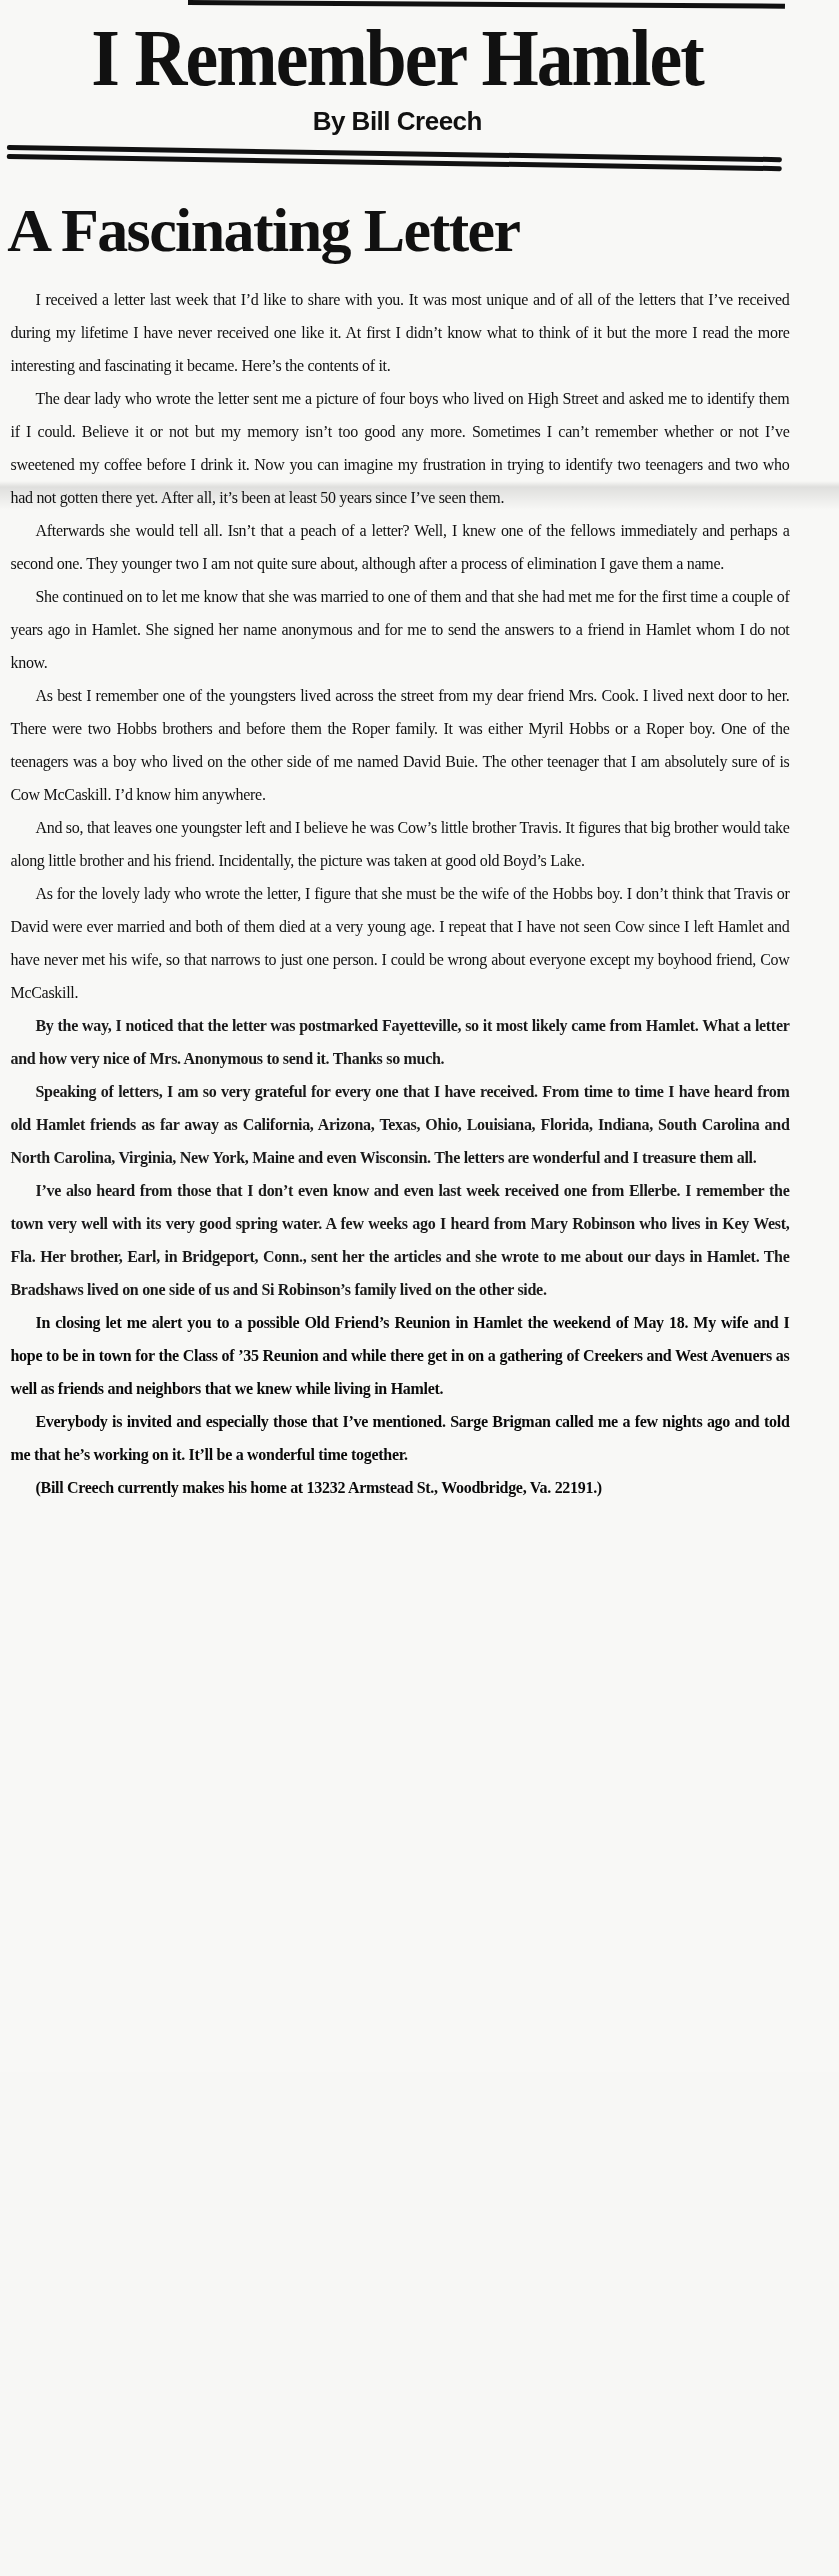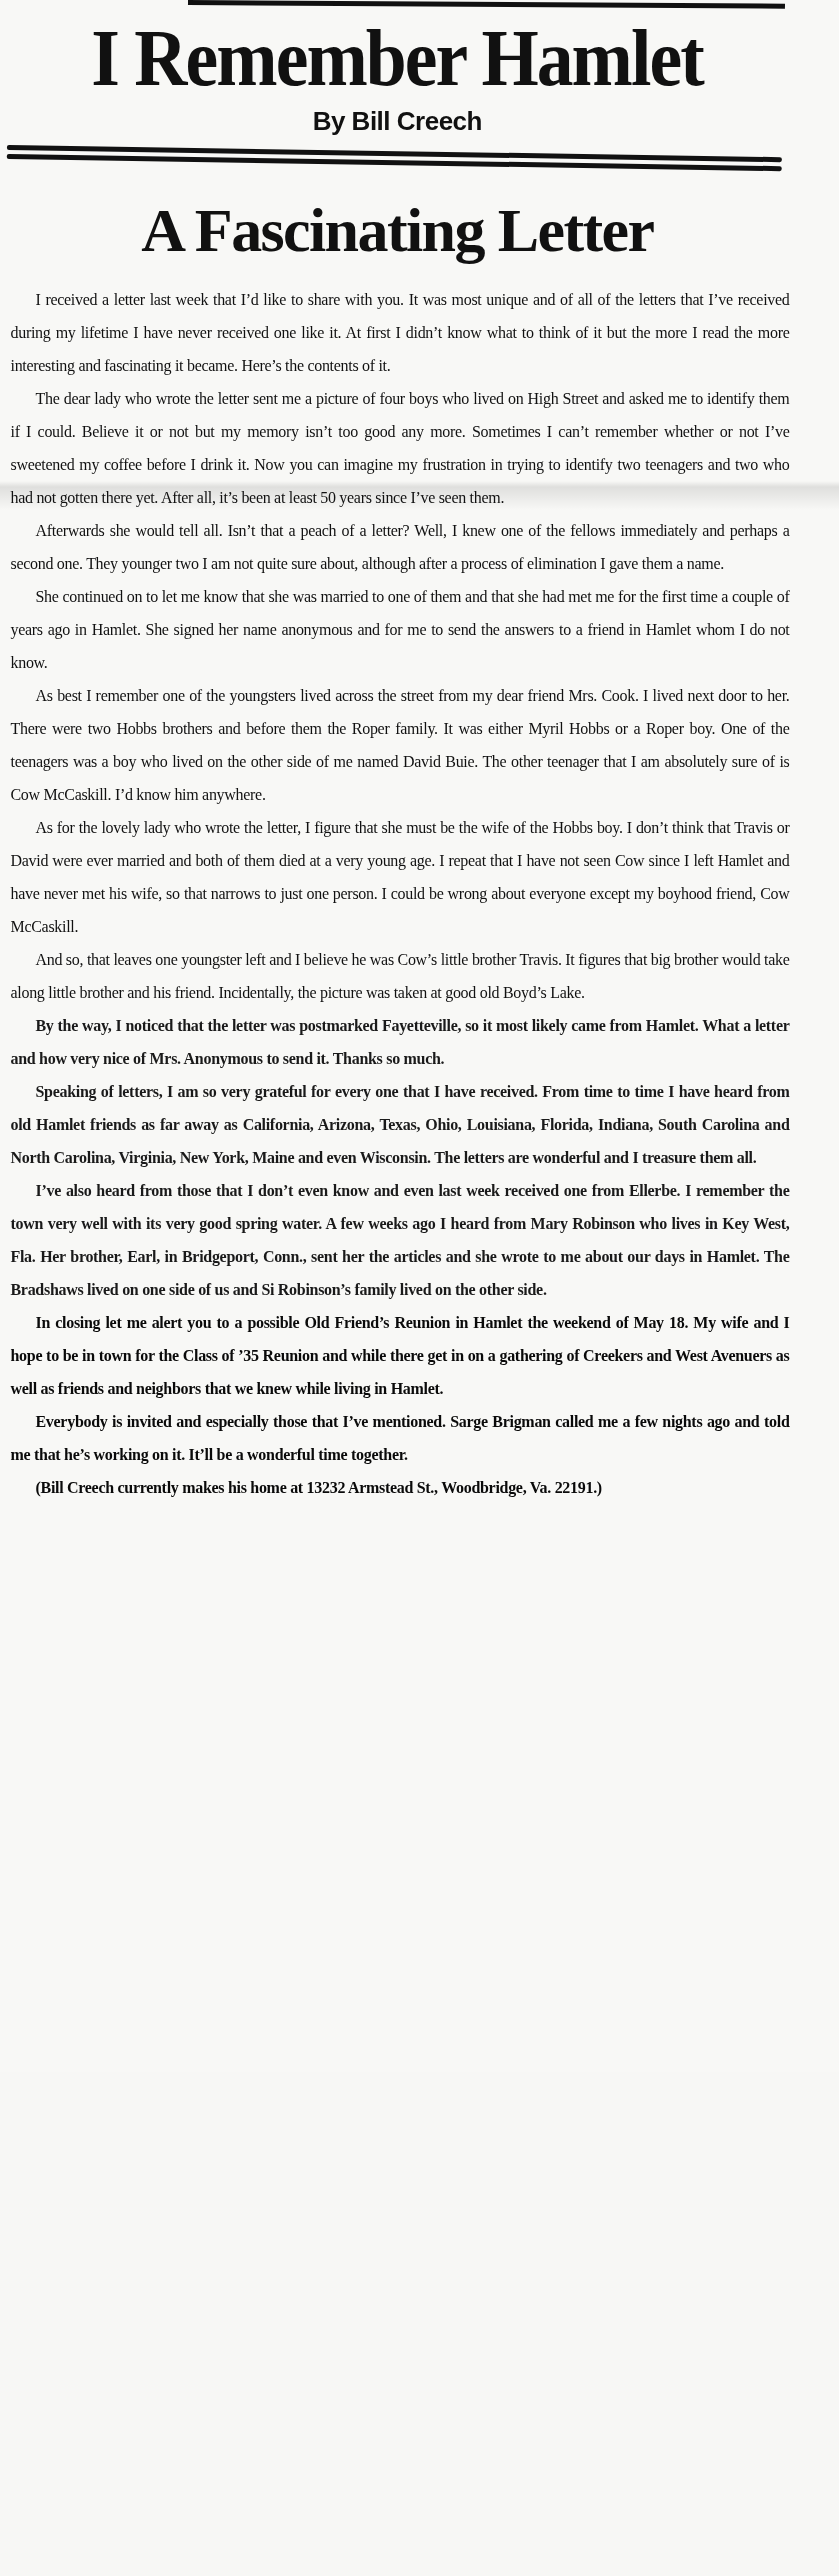--- a/index.html
+++ b/index.html
@@ -74,21 +74,21 @@
       border-radius: 2.1px;
     }
     .double-rule .line + .line {
       margin-top: 4.2px;
     }
     .headline {
       position: absolute;
       left: 7.3px;
       top: 196px;
       width: 780px;
-      text-align: center;
+      text-align: left;
       font-family: "Liberation Serif", "DejaVu Serif", serif;
       font-weight: bold;
       font-size: 62px;
       line-height: 68px;
       letter-spacing: -1.6px;
       margin: 0;
       white-space: nowrap;
     }
     .article {
       position: absolute;
@@ -135,22 +135,22 @@
   </div>
 
   <h2 class="headline">A Fascinating Letter</h2>
 
   <div class="article">
     <p>I received a letter last week that I’d like to share with you. It was most unique and of all of the letters that I’ve received during my lifetime I have never received one like it. At first I didn’t know what to think of it but the more I read the more interesting and fascinating it became. Here’s the contents of it.</p>
     <p>The dear lady who wrote the letter sent me a picture of four boys who lived on High Street and asked me to identify them if I could. Believe it or not but my memory isn’t too good any more. Sometimes I can’t remember whether or not I’ve sweetened my coffee before I drink it. Now you can imagine my frustration in trying to identify two teenagers and two who had not gotten there yet. After all, it’s been at least 50 years since I’ve seen them.</p>
     <p>Afterwards she would tell all. Isn’t that a peach of a letter? Well, I knew one of the fellows immediately and perhaps a second one. They younger two I am not quite sure about, although after a process of elimination I gave them a name.</p>
     <p>She continued on to let me know that she was married to one of them and that she had met me for the first time a couple of years ago in Hamlet. She signed her name anonymous and for me to send the answers to a friend in Hamlet whom I do not know.</p>
     <p>As best I remember one of the youngsters lived across the street from my dear friend Mrs. Cook. I lived next door to her. There were two Hobbs brothers and before them the Roper family. It was either Myril Hobbs or a Roper boy. One of the teenagers was a boy who lived on the other side of me named David Buie. The other teenager that I am absolutely sure of is Cow McCaskill. I’d know him anywhere.</p>
+    <p>And so, that leaves one youngster left and I believe he was Cow’s little brother Travis. It figures that big brother would take along little brother and his friend. Incidentally, the picture was taken at good old Boyd’s Lake.</p>
     <p>As for the lovely lady who wrote the letter, I figure that she must be the wife of the Hobbs boy. I don’t think that Travis or David were ever married and both of them died at a very young age. I repeat that I have not seen Cow since I left Hamlet and have never met his wife, so that narrows to just one person. I could be wrong about everyone except my boyhood friend, Cow McCaskill.</p>
-    <p>And so, that leaves one youngster left and I believe he was Cow’s little brother Travis. It figures that big brother would take along little brother and his friend. Incidentally, the picture was taken at good old Boyd’s Lake.</p>
     <p class="medium">By the way, I noticed that the letter was postmarked Fayetteville, so it most likely came from Hamlet. What a letter and how very nice of Mrs. Anonymous to send it. Thanks so much.</p>
     <p class="medium">Speaking of letters, I am so very grateful for every one that I have received. From time to time I have heard from old Hamlet friends as far away as California, Arizona, Texas, Ohio, Louisiana, Florida, Indiana, South Carolina and North Carolina, Virginia, New York, Maine and even Wisconsin. The letters are wonderful and I treasure them all.</p>
     <p class="medium">I’ve also heard from those that I don’t even know and even last week received one from Ellerbe. I remember the town very well with its very good spring water. A few weeks ago I heard from Mary Robinson who lives in Key West, Fla. Her brother, Earl, in Bridgeport, Conn., sent her the articles and she wrote to me about our days in Hamlet. The Bradshaws lived on one side of us and Si Robinson’s family lived on the other side.</p>
     <p class="dark">In closing let me alert you to a possible Old Friend’s Reunion in Hamlet the weekend of May 18. My wife and I hope to be in town for the Class of ’35 Reunion and while there get in on a gathering of Creekers and West Avenuers as well as friends and neighbors that we knew while living in Hamlet.</p>
     <p class="dark">Everybody is invited and especially those that I’ve mentioned. Sarge Brigman called me a few nights ago and told me that he’s working on it. It’ll be a wonderful time together.</p>
     <p class="dark tagline">(Bill Creech currently makes his home at 13232 Armstead St., Woodbridge, Va. 22191.)</p>
   </div>
 
 </div>
 

